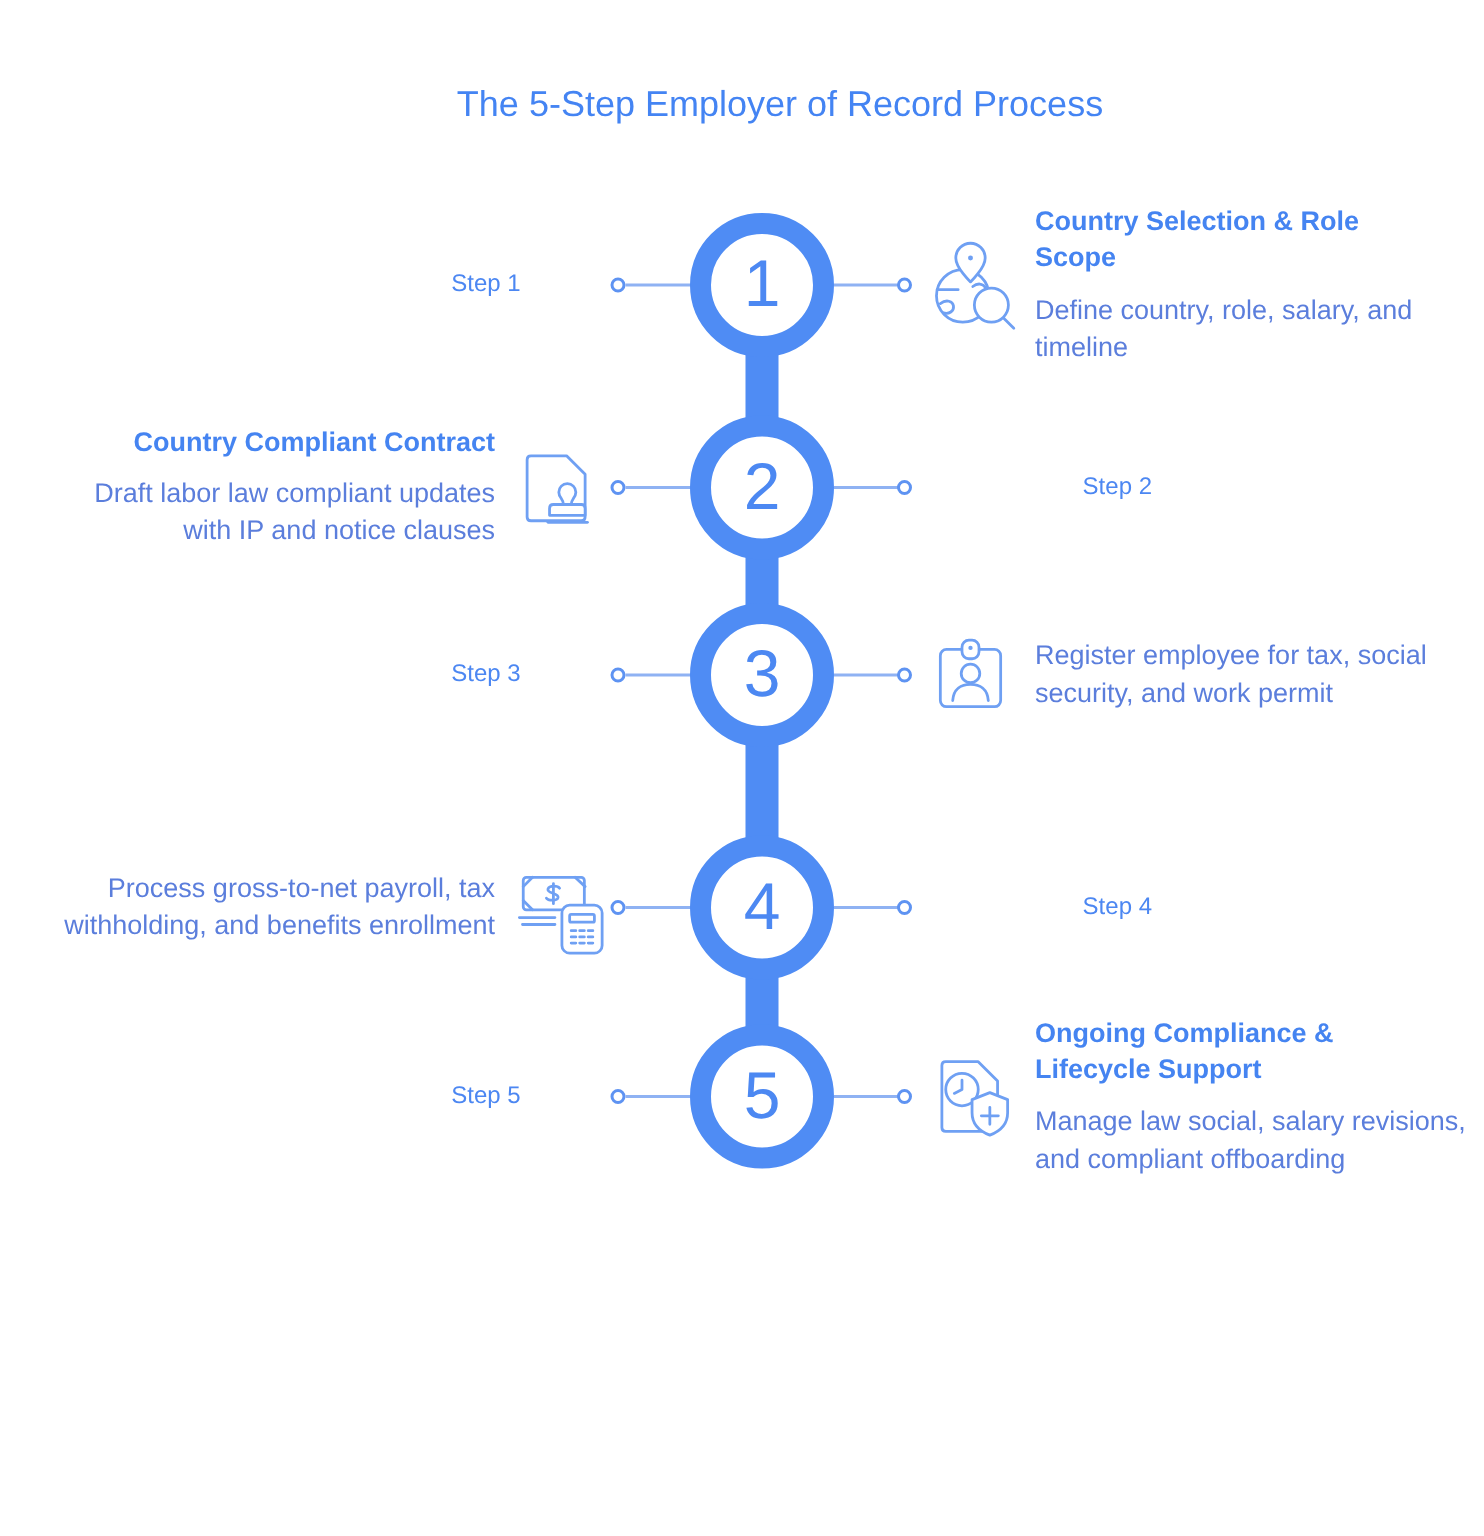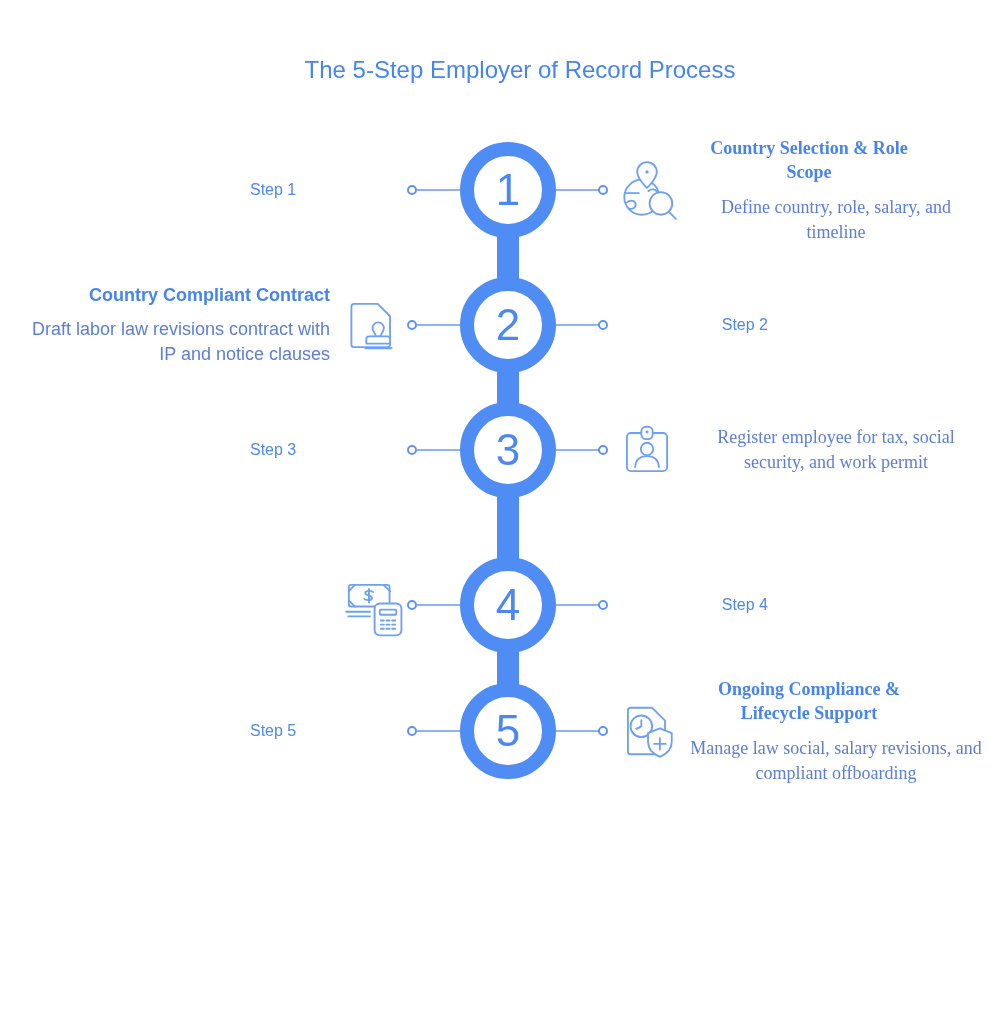--- a/index.html
+++ b/index.html
@@ -21,32 +21,32 @@
   }
   .circle span { font-size:44px; color:#4c88f2; line-height:1; }
   .hline { position:absolute; top:-1px; height:1.6px; background:#8fb2f3; }
   .hline.l { left:417px; width:44px; } .hline.r { left:556px; width:43px; }
   .dot {
     position:absolute; top:-5px; width:10px; height:10px; box-sizing:border-box;
     border:2px solid #5e93f2; border-radius:50%; background:#fff;
   }
   .dot.l { left:407px; } .dot.r { left:598px; }
   .step-label { position:absolute; transform:translateY(-50%); font-size:16px; color:#4c87f2; }
-  .step-label.left  { left:250px; width:148px; text-align:left; }
+  .step-label.left  { left:250px; width:148px; text-align:center; }
   .step-label.right { left:620px; width:148px; text-align:right; }
   .icon { position:absolute; width:66px; height:66px; transform:translateY(-50%); }
   .icon.right { left:614px; } .icon.left { left:338px; }
   .icon svg { width:100%; height:100%; display:block; }
   .icon path, .icon rect, .icon circle {
     fill:none; stroke:#6fa0f3; stroke-width:1.8; stroke-linecap:round; stroke-linejoin:round;
   }
   .icon .wf { fill:#ffffff; }
   .icon .df { fill:#6fa0f3; stroke:none; }
   .textblock { position:absolute; transform:translateY(-50%); }
-  .textblock.right { left:690px; width:292px; text-align:center;font-family:Liberation Serif, serif; }
+  .textblock.right { left:690px; width:292px; text-align:left; }
   .textblock.left  { left:30px;  width:300px; text-align:right; }
   .textblock h2 { margin:0 0 10px; font-size:18px; font-weight:bold; color:#4584f1; line-height:1.35; }
   .textblock.right h2 { max-width:238px; }
   .textblock p { margin:0; font-size:18px; color:#5b7edc; line-height:1.4; }
 </style>
 </head>
 <body>
 
 <div class="canvas">
 
@@ -77,21 +77,21 @@
     </div>
     <div class="textblock right">
       <h2>Country Selection &amp; Role Scope</h2>
       <p>Define country, role, salary, and timeline</p>
     </div>
   </section>
 
   <section class="row row-2">
     <div class="textblock left">
       <h2>Country Compliant Contract</h2>
-      <p>Draft labor law revisions contract with IP and notice clauses</p>
+      <p>Draft labor law compliant updates with IP and notice clauses</p>
     </div>
     <div class="icon left">
       <svg viewBox="0 0 64 64">
         <path d="M13 14 q0 -2.5 2.5 -2.5 H38.5 L50.5 23.5 V51 q0 2.5 -2.5 2.5 H15.5 q-2.5 0 -2.5 -2.5 z"></path>
         <path class="wf" d="M39 29.5 a5.5 5.5 0 0 1 5.5 5.5 c0 3.5 -3 4.5 -3 8 h-5 c0 -3.5 -3 -4.5 -3 -8 A5.5 5.5 0 0 1 39 29.5 z"></path>
         <path class="wf" d="M30 43 h18 q2.5 0 2.5 2.5 V50 H27.5 v-4.5 q0 -2.5 2.5 -2.5 z"></path>
         <path d="M26.5 54.5 H52"></path>
       </svg>
     </div>
     <span class="dot l"></span>
@@ -122,20 +122,21 @@
         <path d="M20.5 48.5 c0.5 -7.5 5.5 -10.5 11.5 -10.5 s11 3 11.5 10.5"></path>
       </svg>
     </div>
     <div class="textblock right">
       <p>Register employee for tax, social security, and work permit</p>
     </div>
   </section>
 
   <section class="row row-4">
     <div class="textblock left">
+      <p>Process gross-to-net payroll, tax withholding, and benefits enrollment</p>
     </div>
     <div class="icon left">
       <svg viewBox="0 0 64 64">
         <rect x="10.5" y="12.5" width="39.5" height="21" rx="2"></rect>
         <path d="M10.5 18.5 l6 -6"></path>
         <path d="M44 12.5 l6.5 6"></path>
         <path d="M10.5 27.5 l6 6"></path>
         <path d="M30 16.5 v13"></path>
         <path d="M34 19.5 c-1 -1.5 -6.5 -2 -7.5 0.5 c-1 3 7 2.5 6.5 5.5 c-0.5 2.5 -6.5 2 -7.5 0.5"></path>
         <path d="M8 38.5 H31 M10 43 H31"></path>

